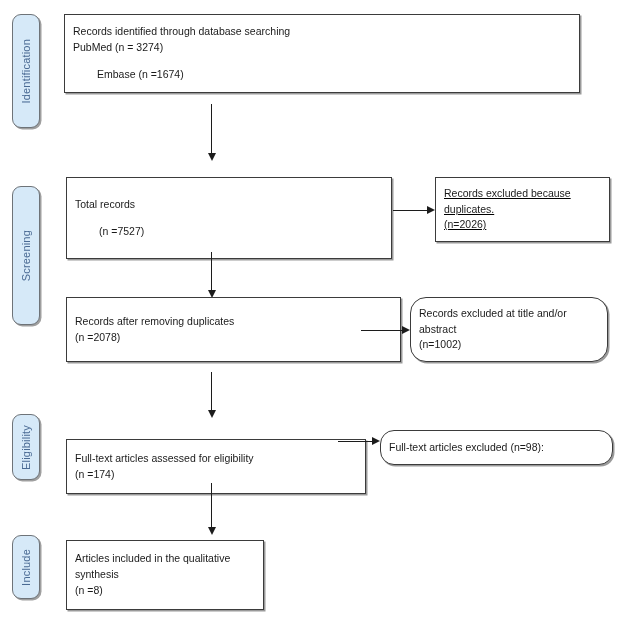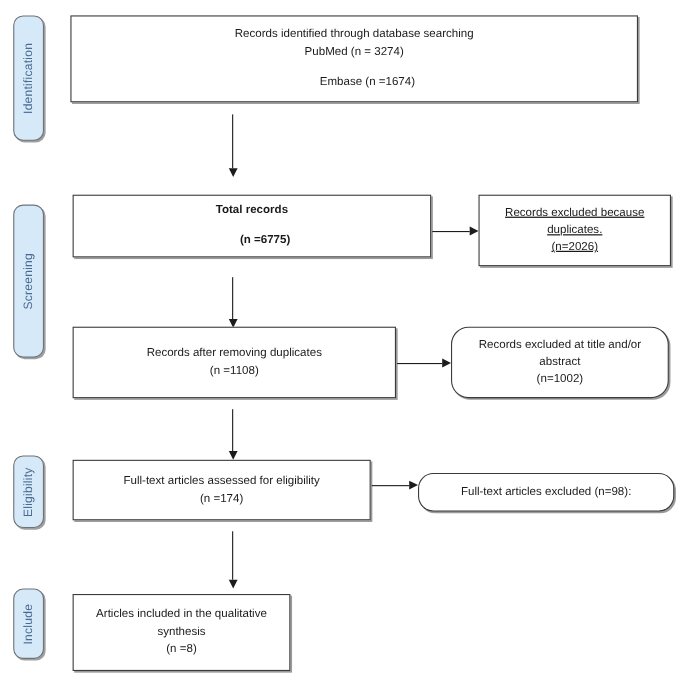--- a/index.html
+++ b/index.html
@@ -42,21 +42,21 @@
 
   
   .flow-box {
     position: absolute;
     box-sizing: border-box;
     background: #ffffff;
     border: 1px solid #3b3b3b;
     box-shadow: 1.5px 1.5px 0 rgba(120,120,120,0.75);
     display: flex;
     flex-direction: column;
-    align-items: center;
+    align-items: flex-start;
     justify-content: center;
     text-align: center;
     padding: 4px 8px;
   }
   .flow-box .line {
     font-size: 10.5px;
     color: #1a1a1a;
     line-height: 1.5;
     white-space: nowrap;
     font-family: "Liberation Sans", sans-serif;
@@ -122,51 +122,51 @@
   </div>
 
   <div class="flow-box" style="left:64px; top:14px; width:516px; height:79px;">
     <div class="line">Records identified through database searching</div>
     <div class="line">PubMed (n = 3274)</div>
     <div class="line gap-above">Embase (n =1674)</div>
   </div>
 
   <div class="arrow-v" style="left:211px; top:104px; height:49px;"></div>
 
-  <div class="flow-box" style="left:66px; top:177px; width:326px; height:57px;font-weight:bold;">
+  <div class="flow-box" style="left:66px; top:177px; width:326px; height:82px;">
     <div class="line">Total records</div>
-    <div class="line gap-above">(n =6775)</div>
+    <div class="line gap-above">(n =7527)</div>
   </div>
 
   <div class="arrow-h" style="left:393px; top:210px; width:34px;"></div>
 
   <div class="flow-box" style="left:435px; top:177px; width:175px; height:65px;text-decoration:underline;">
     <div class="line">Records excluded because</div>
     <div class="line">duplicates.</div>
     <div class="line">(n=2026)</div>
   </div>
 
   <div class="arrow-v" style="left:211px; top:252px; height:38px;"></div>
 
-  <div class="flow-box" style="left:66px; top:297px; width:294px; height:65px;">
+  <div class="flow-box" style="left:66px; top:297px; width:335px; height:65px;">
     <div class="line">Records after removing duplicates</div>
-    <div class="line">(n =1108)</div>
+    <div class="line">(n =2078)</div>
   </div>
 
   <div class="arrow-h" style="left:361px; top:330px; width:41px;"></div>
 
   <div class="flow-box" style="left:410px; top:297px; width:198px; height:65px;border-radius:16px;">
     <div class="line">Records excluded at title and/or</div>
     <div class="line">abstract</div>
     <div class="line">(n=1002)</div>
   </div>
 
   <div class="arrow-v" style="left:211px; top:372px; height:38px;"></div>
 
-  <div class="flow-box" style="left:66px; top:418px; width:271px; height:55px;">
+  <div class="flow-box" style="left:66px; top:439px; width:300px; height:55px;">
     <div class="line">Full-text articles assessed for eligibility</div>
     <div class="line">(n =174)</div>
   </div>
 
   <div class="arrow-h" style="left:338px; top:441px; width:34px;"></div>
 
   <div class="flow-box" style="left:380px; top:430px; width:233px; height:35px;border-radius:14px;">
     <div class="line">Full-text articles excluded (n=98):</div>
   </div>
 

